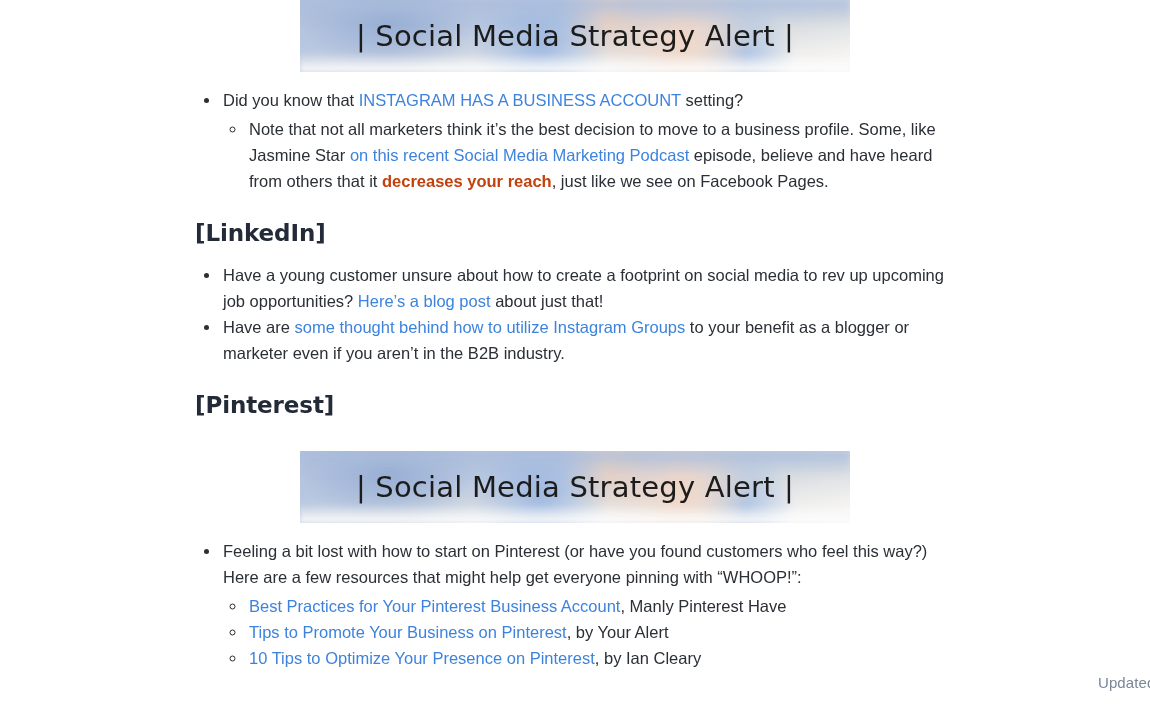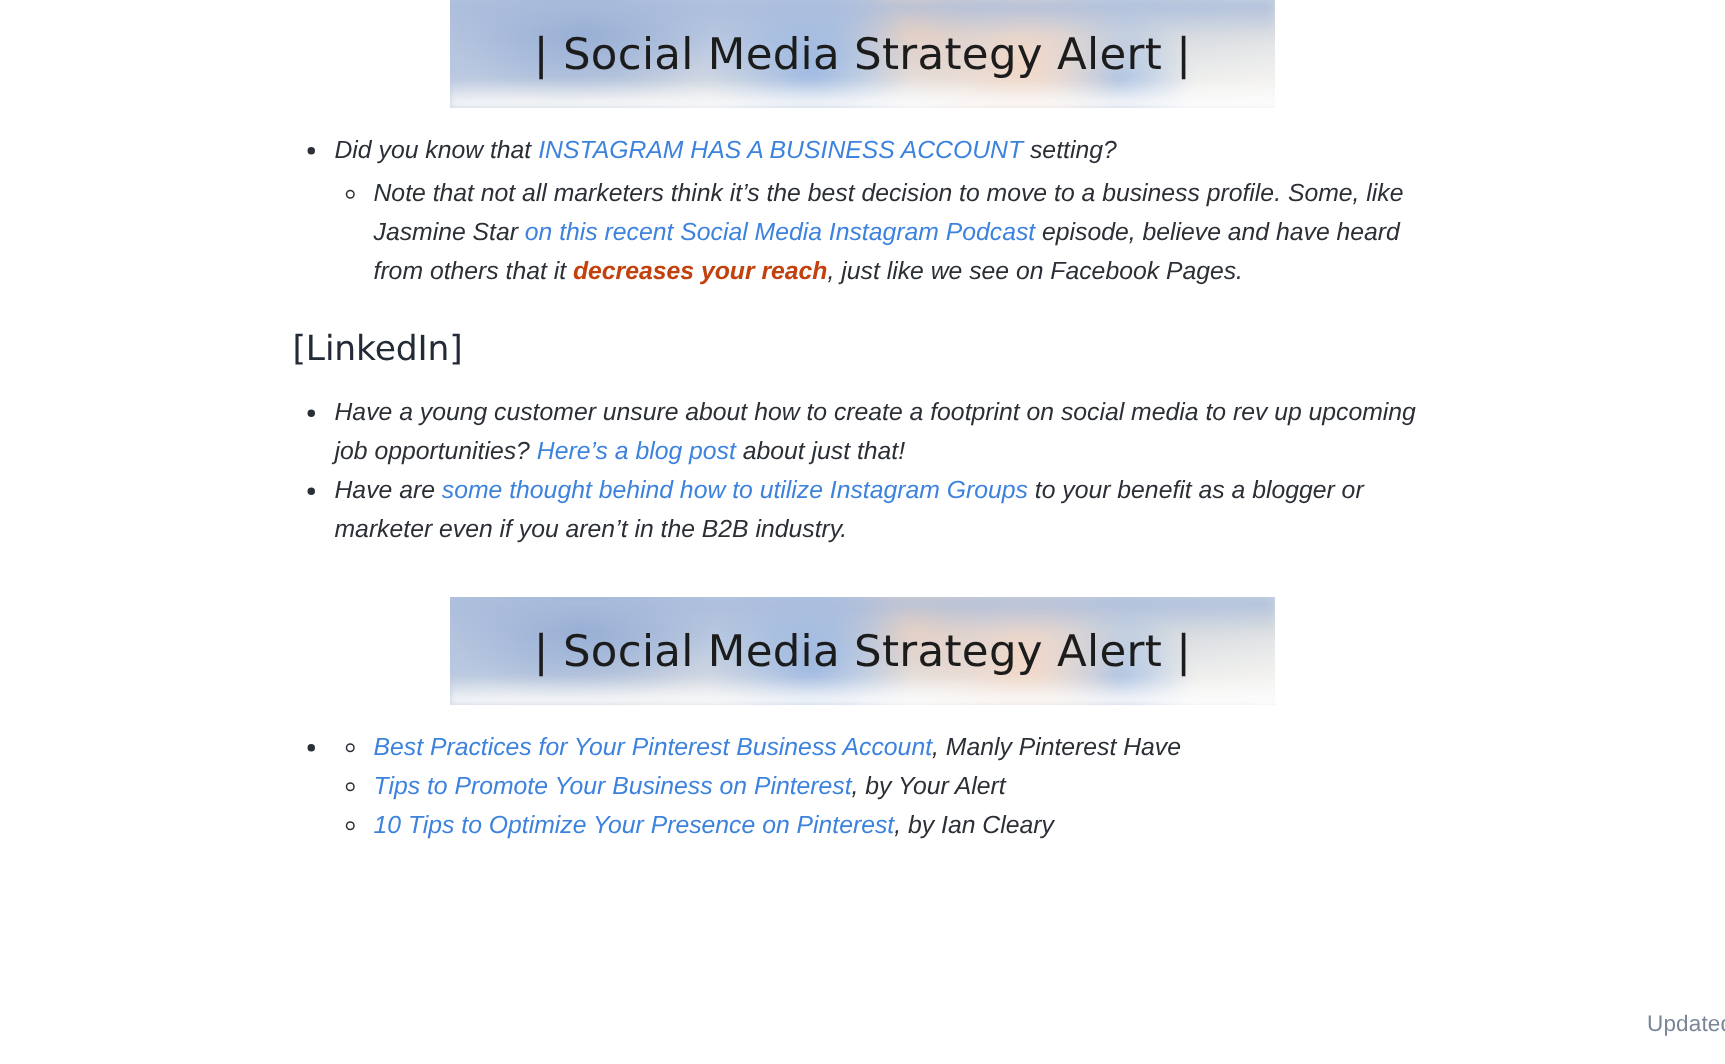--- a/index.html
+++ b/index.html
@@ -77,32 +77,31 @@
   
   .content {
     width: 760px;
     margin: 0 auto;
     padding-left: 0;
   }
 
   h2.section-heading {
     font-family: "DejaVu Sans", sans-serif;
     font-size: 23px;
-    font-weight: 400;
+    font-weight: 700;
     color: #242b38;
     margin: 26px 0 14px 0;
     line-height: 1.2;
     letter-spacing: -0.1px;
   }
 
   ul {
     margin: 0;
     padding-left: 26px;
     list-style-type: disc;
-    font-style: italic;
   }
   ul ul {
     padding-left: 24px;
     list-style-type: circle;
     margin-top: 3px;
   }
   ul ul ul {
     padding-left: 24px;
     list-style-type: square;
     margin-top: 3px;
@@ -151,50 +150,52 @@
   </div>
 
   <div class="content">
 
     <ul class="list-top">
       <li>
         <span>Did you know that </span><a href="#">INSTAGRAM HAS A BUSINESS ACCOUNT</a><span> setting?</span>
 
         <ul>
           <li>
-            <span>Note that not all marketers think it’s the best decision to move to a business profile. Some, like Jasmine Star </span><a href="#">on this recent Social Media Instagram Podcast</a><span> episode, believe and have heard from others that it </span><strong>decreases your reach</strong><span>, just like we see on Facebook Pages.</span>
+            <span>Note that not all marketers think it’s the best decision to move to a business profile. Some, like Jasmine Star </span><a href="#">on this recent Social Media Marketing Podcast</a><span> episode, believe and have heard from others that it </span><strong>decreases your reach</strong><span>, just like we see on Facebook Pages.</span>
 
           </li>
         </ul>
       </li>
     </ul>
 
     <h2 class="section-heading">[LinkedIn]</h2>
 
     <ul>
       <li>
         <span>Have a young customer unsure about how to create a footprint on social media to rev up upcoming job opportunities? </span><a href="#">Here’s a blog post</a><span> about just that!</span>
       </li>
       <li>
         <span>Have are </span><a href="#">some thought behind how to utilize Instagram Groups</a><span> to your benefit as a blogger or marketer even if you aren’t in the B2B industry.</span>
       </li>
     </ul>
 
+    <h2 class="section-heading">[Pinterest]</h2>
   </div>
 
   <div class="banner banner-mid">
     <div class="bg"></div>
     <div class="bg-top"></div>
     <div class="bg-bottom"></div>
     <div class="banner-title">| Social Media Strategy Alert  |</div>
   </div>
 
   <div class="content">
     <ul class="list-top">
       <li>
+        <span>Feeling a bit lost with how to start on Pinterest (or have you found customers who feel this way?) Here are a few resources that might help get everyone pinning with “WHOOP!”:</span>
 
         <ul>
           <li>
             <a href="#">Best Practices for Your Pinterest Business Account</a><span>, Manly Pinterest Have</span>
           </li>
           <li>
             <a href="#">Tips to Promote Your Business on Pinterest</a><span>, by Your Alert</span>
           </li>
           <li>
             <a href="#">10 Tips to Optimize Your Presence on Pinterest</a><span>, by Ian Cleary</span>

